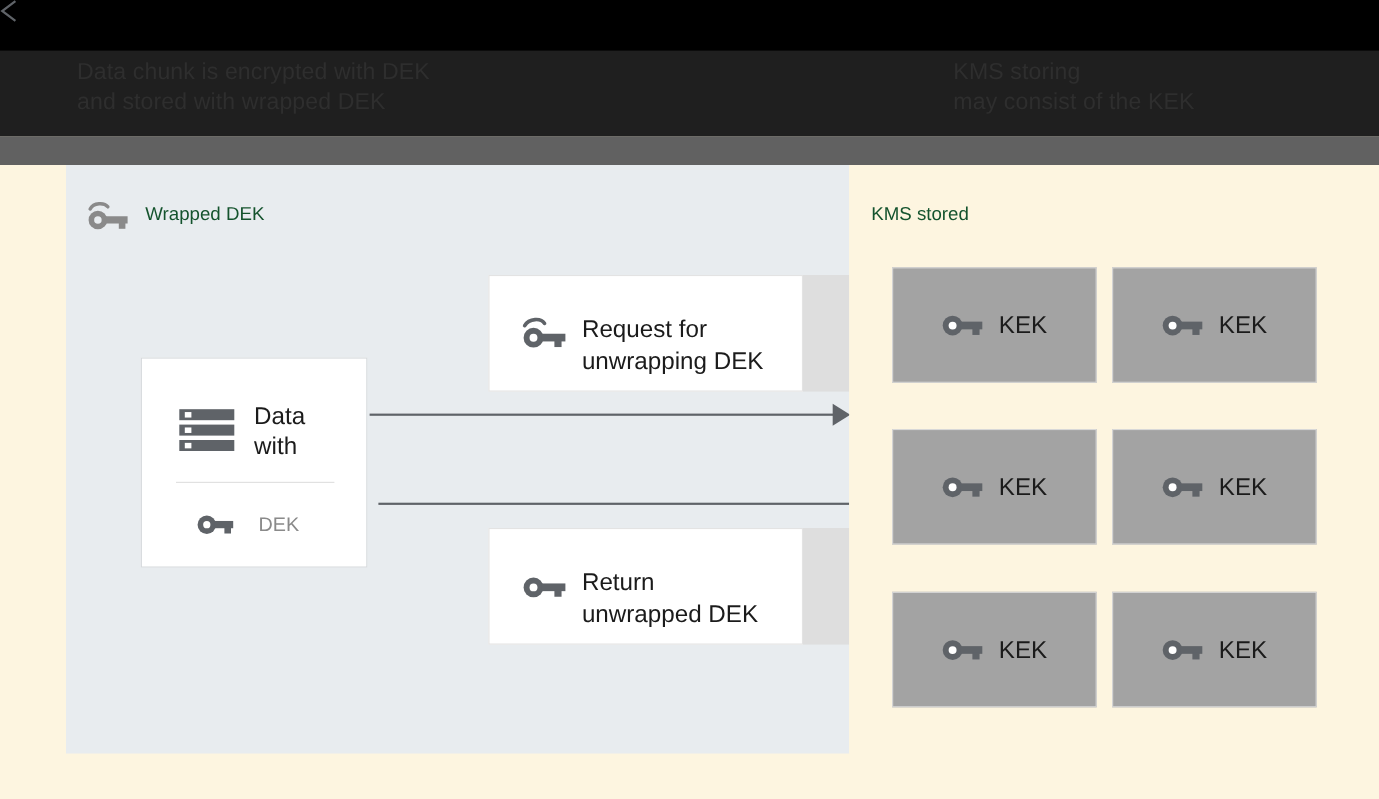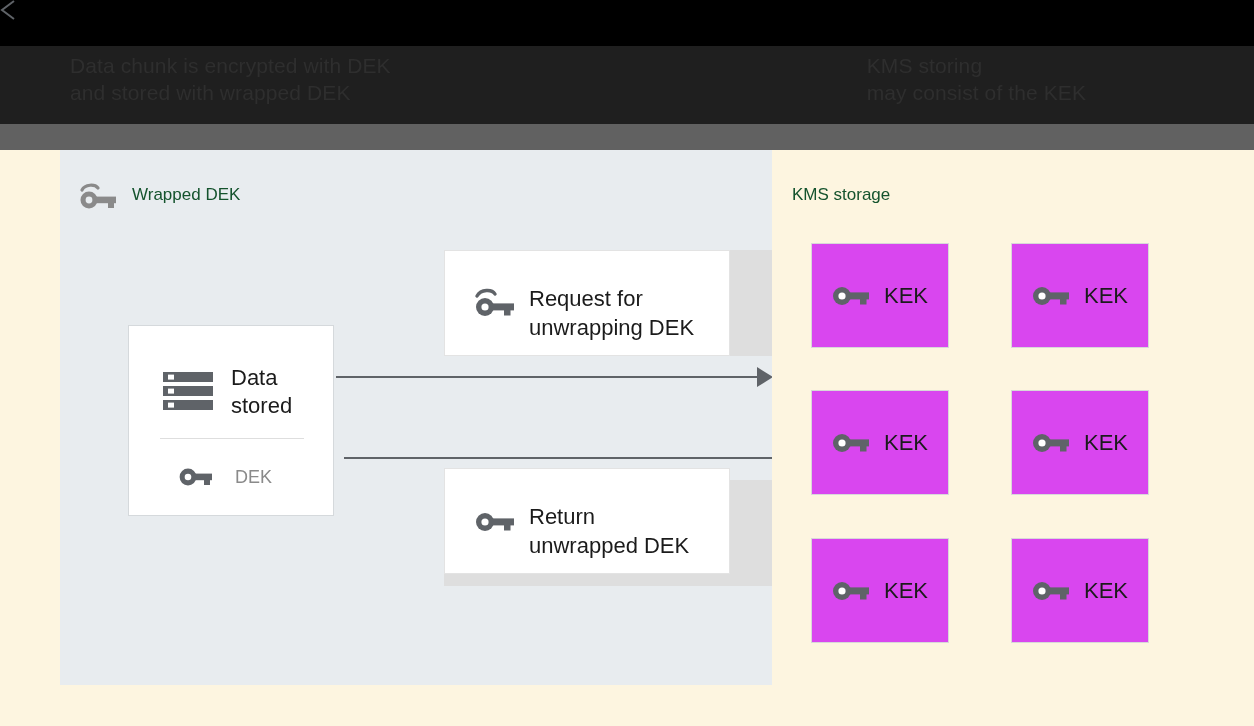--- a/index.html
+++ b/index.html
@@ -154,21 +154,21 @@
     font-size: 22px;
     line-height: 29px;
     color: #1b1b1b;
     white-space: pre-line;
     margin-top: 20px;
   }
 
   .msg-req-shadow   { left: 444px; top: 250px; width: 328px; height: 106px; }
   .msg-req          { left: 444px; top: 250px; width: 286px; height: 106px; }
   .msg-ret-shadow   { left: 444px; top: 480px; width: 328px; height: 106px; }
-  .msg-ret          { left: 444px; top: 468px; width: 286px; height: 106px; }
+  .msg-ret          { left: 444px; top: 480px; width: 286px; height: 106px; }
 
   
   .arrow-line {
     position: absolute;
     height: 2px;
     background: #5F6368;
   }
   .arrow-to-kms   { left: 336px; top: 376px; width: 430px; }
   .arrow-to-data  { left: 344px; top: 457px; width: 428px; }
 
@@ -184,22 +184,22 @@
   }
   .arrow-head-left {
     left: 336px; top: 448px;
     width: 14px; height: 18px;
     border: none;
   }
 
   
   .kek-box {
     position: absolute;
-    width: 138px; height: 105px;
-    background: #d946ef;
+    width: 186px; height: 105px;
+    background: #a3a3a3;
     border: 1px solid #D8D8D8;
     display: flex;
     align-items: center;
     justify-content: center;
   }
   .kek-icon {
     width: 38px; height: 28px;
     flex: 0 0 auto;
   }
   .kek-label {
@@ -251,21 +251,21 @@
         <svg width="54" height="46" viewBox="0 0 54 46" xmlns="http://www.w3.org/2000/svg">
           <rect x="2" y="3" width="50" height="10" fill="#5F6368"></rect>
           <rect x="7" y="5.6" width="6" height="5" fill="#FFFFFF"></rect>
           <rect x="2" y="17" width="50" height="10" fill="#5F6368"></rect>
           <rect x="7" y="19.6" width="6" height="5" fill="#FFFFFF"></rect>
           <rect x="2" y="31" width="50" height="10" fill="#5F6368"></rect>
           <rect x="7" y="33.6" width="6" height="5" fill="#FFFFFF"></rect>
         </svg>
       </span>
       <span class="chunk-label">Data
-stored</span>
+with</span>
     </div>
 
     <div class="card-divider"></div>
 
     <div class="card-data-bottom">
       <span class="dek-icon">
         <svg width="34" height="26" viewBox="0 0 34 26" xmlns="http://www.w3.org/2000/svg">
           <circle cx="9" cy="13" r="8.4" fill="#5F6368"></circle>
           <circle cx="9" cy="13" r="3.3" fill="#FFFFFF"></circle>
           <rect x="16" y="9.6" width="17" height="6.6" fill="#5F6368"></rect>
@@ -313,21 +313,21 @@
 
   <div class="arrow-line arrow-to-data"></div>
   <span class="arrow-head-left">
     <svg width="16" height="20" viewBox="0 0 16 20" xmlns="http://www.w3.org/2000/svg" style="position:absolute;left:0;top:0;">
       <polyline points="14,1 2,10 14,19" stroke="#5F6368" stroke-width="2" fill="none"></polyline>
     </svg>
   </span>
 
   
   <div class="panel-right"></div>
-  <div class="panel-title right-title">KMS storage</div>
+  <div class="panel-title right-title">KMS stored</div>
 
   <div class="kek-box kek-0">
     <span class="kek-icon">
       <svg width="38" height="28" viewBox="0 0 38 28" xmlns="http://www.w3.org/2000/svg">
         <circle cx="10" cy="14" r="9" fill="#5F6368"></circle>
         <circle cx="10" cy="14" r="3.6" fill="#FFFFFF"></circle>
         <rect x="17" y="10.4" width="20" height="7" fill="#5F6368"></rect>
         <rect x="28" y="16" width="6.5" height="6.5" fill="#5F6368"></rect>
       </svg>
     </span>

